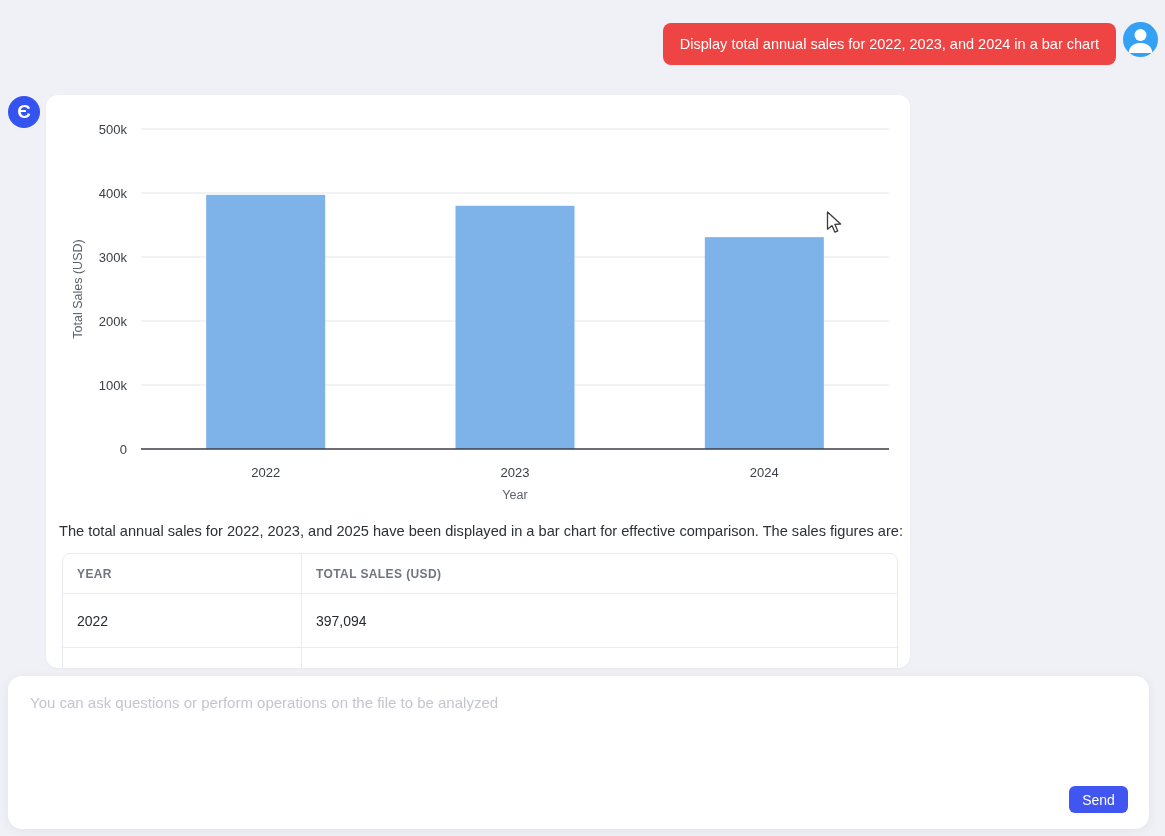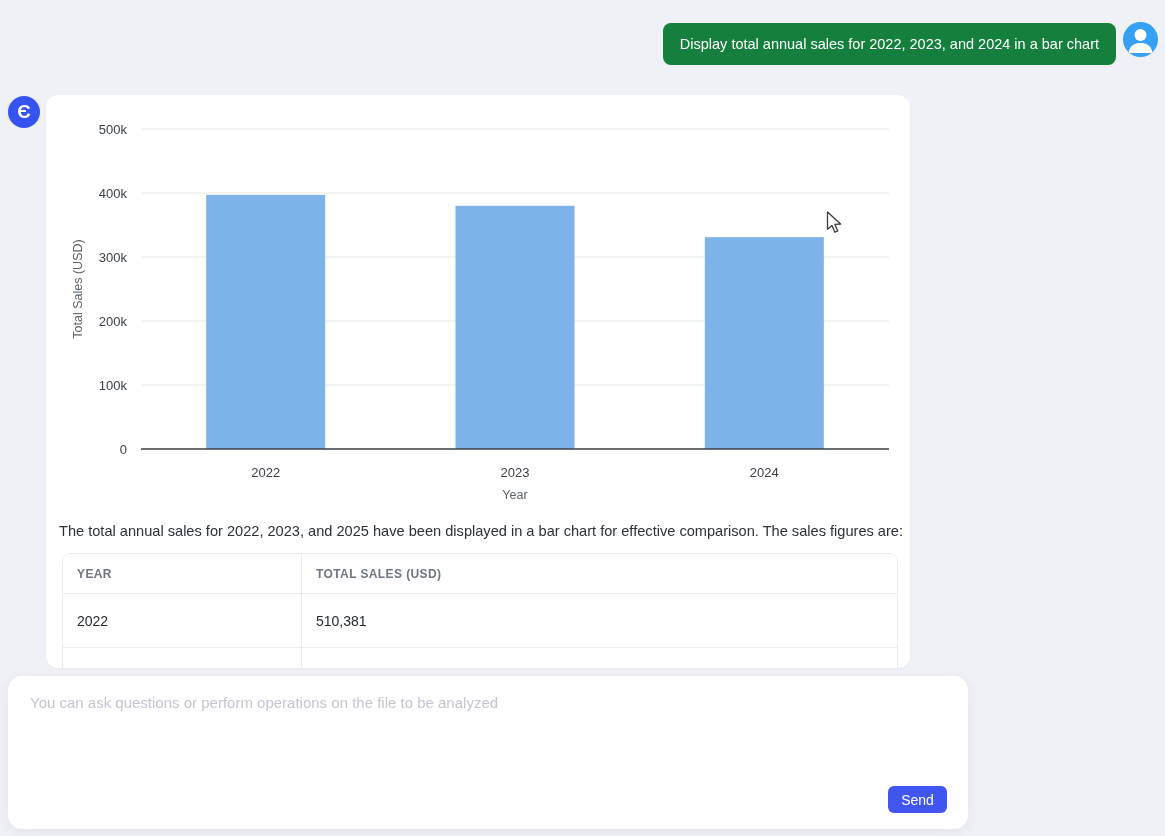--- a/index.html
+++ b/index.html
@@ -56,21 +56,21 @@
   th {
     height:40px; font-size:12px; font-weight:600; color:#6f7680;
     letter-spacing:.4px; border-bottom:1px solid #e9ebf0;
   }
   td { height:54px; font-size:14px; color:#262b33; border-bottom:1px solid #e9ebf0; }
   th + th, td + td { border-left:1px solid #e9ebf0; }
   col.c-year { width:238px; }
 
   
   .composer {
-    position:absolute; top:676px; left:8px; width:960px; height:153px;
+    position:absolute; top:676px; left:8px; width:1141px; height:153px;
     background:#ffffff; border-radius:14px;
     box-shadow:0 2px 12px rgba(30,40,90,0.06);
   }
   .composer textarea {
     position:absolute; inset:0; width:100%; height:110px;
     border:none; outline:none; resize:none; background:transparent;
     padding:18px 22px; font-family:inherit; font-size:15px; color:#333;
   }
   .composer textarea::placeholder { color:#c3c6cf; }
   .send-button {
@@ -78,21 +78,21 @@
     background:#4155f0; color:#fff; border:none; border-radius:6px;
     font-family:inherit; font-size:14px; cursor:pointer;
     display:flex; align-items:center; justify-content:center;
   }
 
   .mouse-cursor { position:absolute; top:211px; left:826px; }
 </style>
 </head>
 <body>
 
-<div class="user-bubble" style="background-color: #15803d;">Display total annual sales for 2022, 2023, and 2024 in a bar chart</div>
+<div class="user-bubble" style="background-color: #ef4444;">Display total annual sales for 2022, 2023, and 2024 in a bar chart</div>
 
 <div class="user-avatar" style="background-color: rgb(53, 161, 244);">
   <svg width="35" height="35" viewBox="0 0 35 35">
     <circle cx="17.5" cy="13" r="6" fill="#ffffff"></circle>
     <path d="M5.5 31 C6.5 23.5 11.5 21 17.5 21 C23.5 21 28.5 23.5 29.5 31 Z" fill="#ffffff"></path>
   </svg>
 </div>
 
 <div class="assistant-logo" style="background-color: rgb(52, 83, 239);">Є</div>
 
@@ -130,21 +130,21 @@
         </colgroup>
       <thead>
           <tr>
             <th>YEAR</th>
             <th>TOTAL SALES (USD)</th>
           </tr>
         </thead>
       <tbody>
           <tr>
             <td>2022</td>
-            <td>510,381</td>
+            <td>397,094</td>
           </tr>
           <tr>
             <td></td>
             <td></td>
           </tr>
         </tbody>
     </table>
   </div>
 </div>
 

